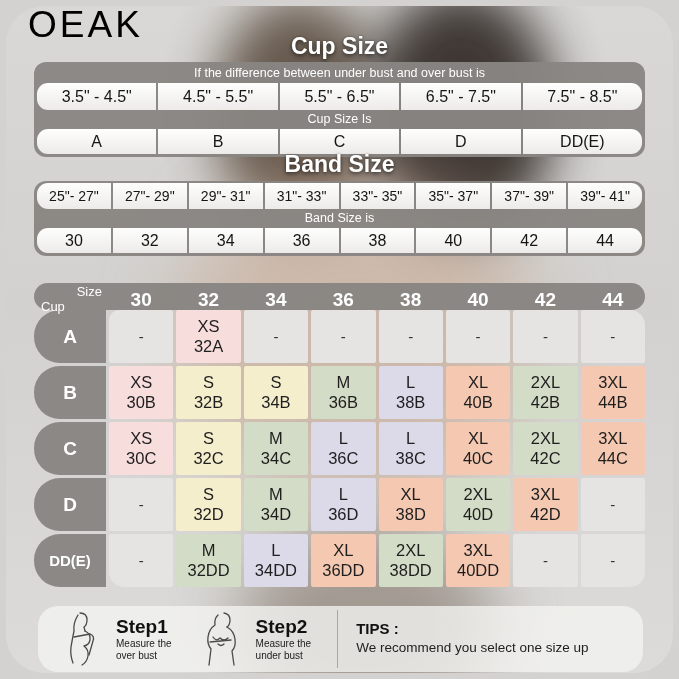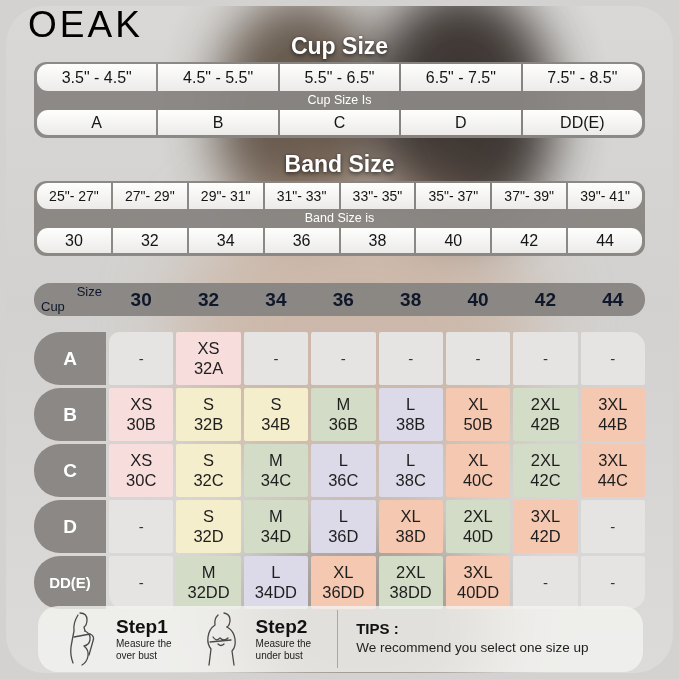--- a/index.html
+++ b/index.html
@@ -51,22 +51,22 @@
   }
   .grid .wcell:first-child { border-radius:11px 0 0 11px; }
   .grid .wcell:last-child  { border-radius:0 11px 11px 0; }
   .small .wcell { font-size:14px; height:26px; }
   .short .wcell { height:25px; }
 
   
   .matrix { position:absolute; left:34px; right:34px; top:283px; }
   .mgrid { display:grid; grid-template-columns:72px repeat(8,1fr); gap:3px; }
   .mheader {
-    background:rgba(136,133,130,.97); border-radius:16px; height:33px;
-    color:#0f172a; font-weight:700; align-items:center; margin-bottom:16px;
+    background:rgba(136,133,130,.97); border-radius:16px; height:27px;
+    color:#ffffff; font-weight:700; align-items:center; margin-bottom:0;
   }
   .mcol { text-align:center; font-size:19px; }
   .corner { position:relative; height:33px; font-weight:400; }
   .corner .c-top    { position:absolute; right:4px; top:1px;  font-size:13px; }
   .corner .c-bottom { position:absolute; left:7px; bottom:2px; font-size:13px; }
   .mrow { margin-bottom:3px; }
   .mlabel {
     background:rgba(136,133,130,.97); color:#fff; font-weight:700; font-size:19px;
     border-radius:26px 0 0 26px; display:flex; align-items:center; justify-content:center;
   }
@@ -106,20 +106,21 @@
   <div class="blob legs"></div>
 </div>
 
 <div class="content">
 
   <div class="logo">OEAK</div>
 
   <div class="section-title title-cup">Cup Size</div>
 
   <div class="gtable cup-table">
+    <div class="bar">If the  difference between under bust and over bust is</div>
     <div class="grid cols5" id="cup-ranges">
         <div class="wcell">3.5" -  4.5"</div>
         <div class="wcell">4.5" -  5.5"</div>
         <div class="wcell">5.5" -  6.5"</div>
         <div class="wcell">6.5" -  7.5"</div>
         <div class="wcell">7.5" -  8.5"</div>
       </div>
     <div class="bar">Cup Size Is</div>
     <div class="grid cols5 short" id="cup-letters">
         <div class="wcell">A</div>
@@ -217,21 +218,21 @@
           <div class="mcell" style="background: rgb(211, 220, 198);">
             <div class="sz">M</div>
             <div class="cd">36B</div>
           </div>
           <div class="mcell" style="background: rgb(220, 217, 233);">
             <div class="sz">L</div>
             <div class="cd">38B</div>
           </div>
           <div class="mcell" style="background: rgb(244, 200, 177);">
             <div class="sz">XL</div>
-            <div class="cd">50B</div>
+            <div class="cd">40B</div>
           </div>
           <div class="mcell" style="background: rgb(211, 220, 198);">
             <div class="sz">2XL</div>
             <div class="cd">42B</div>
           </div>
           <div class="mcell" style="background: rgb(244, 200, 177);">
             <div class="sz">3XL</div>
             <div class="cd">44B</div>
           </div>
         </div>

